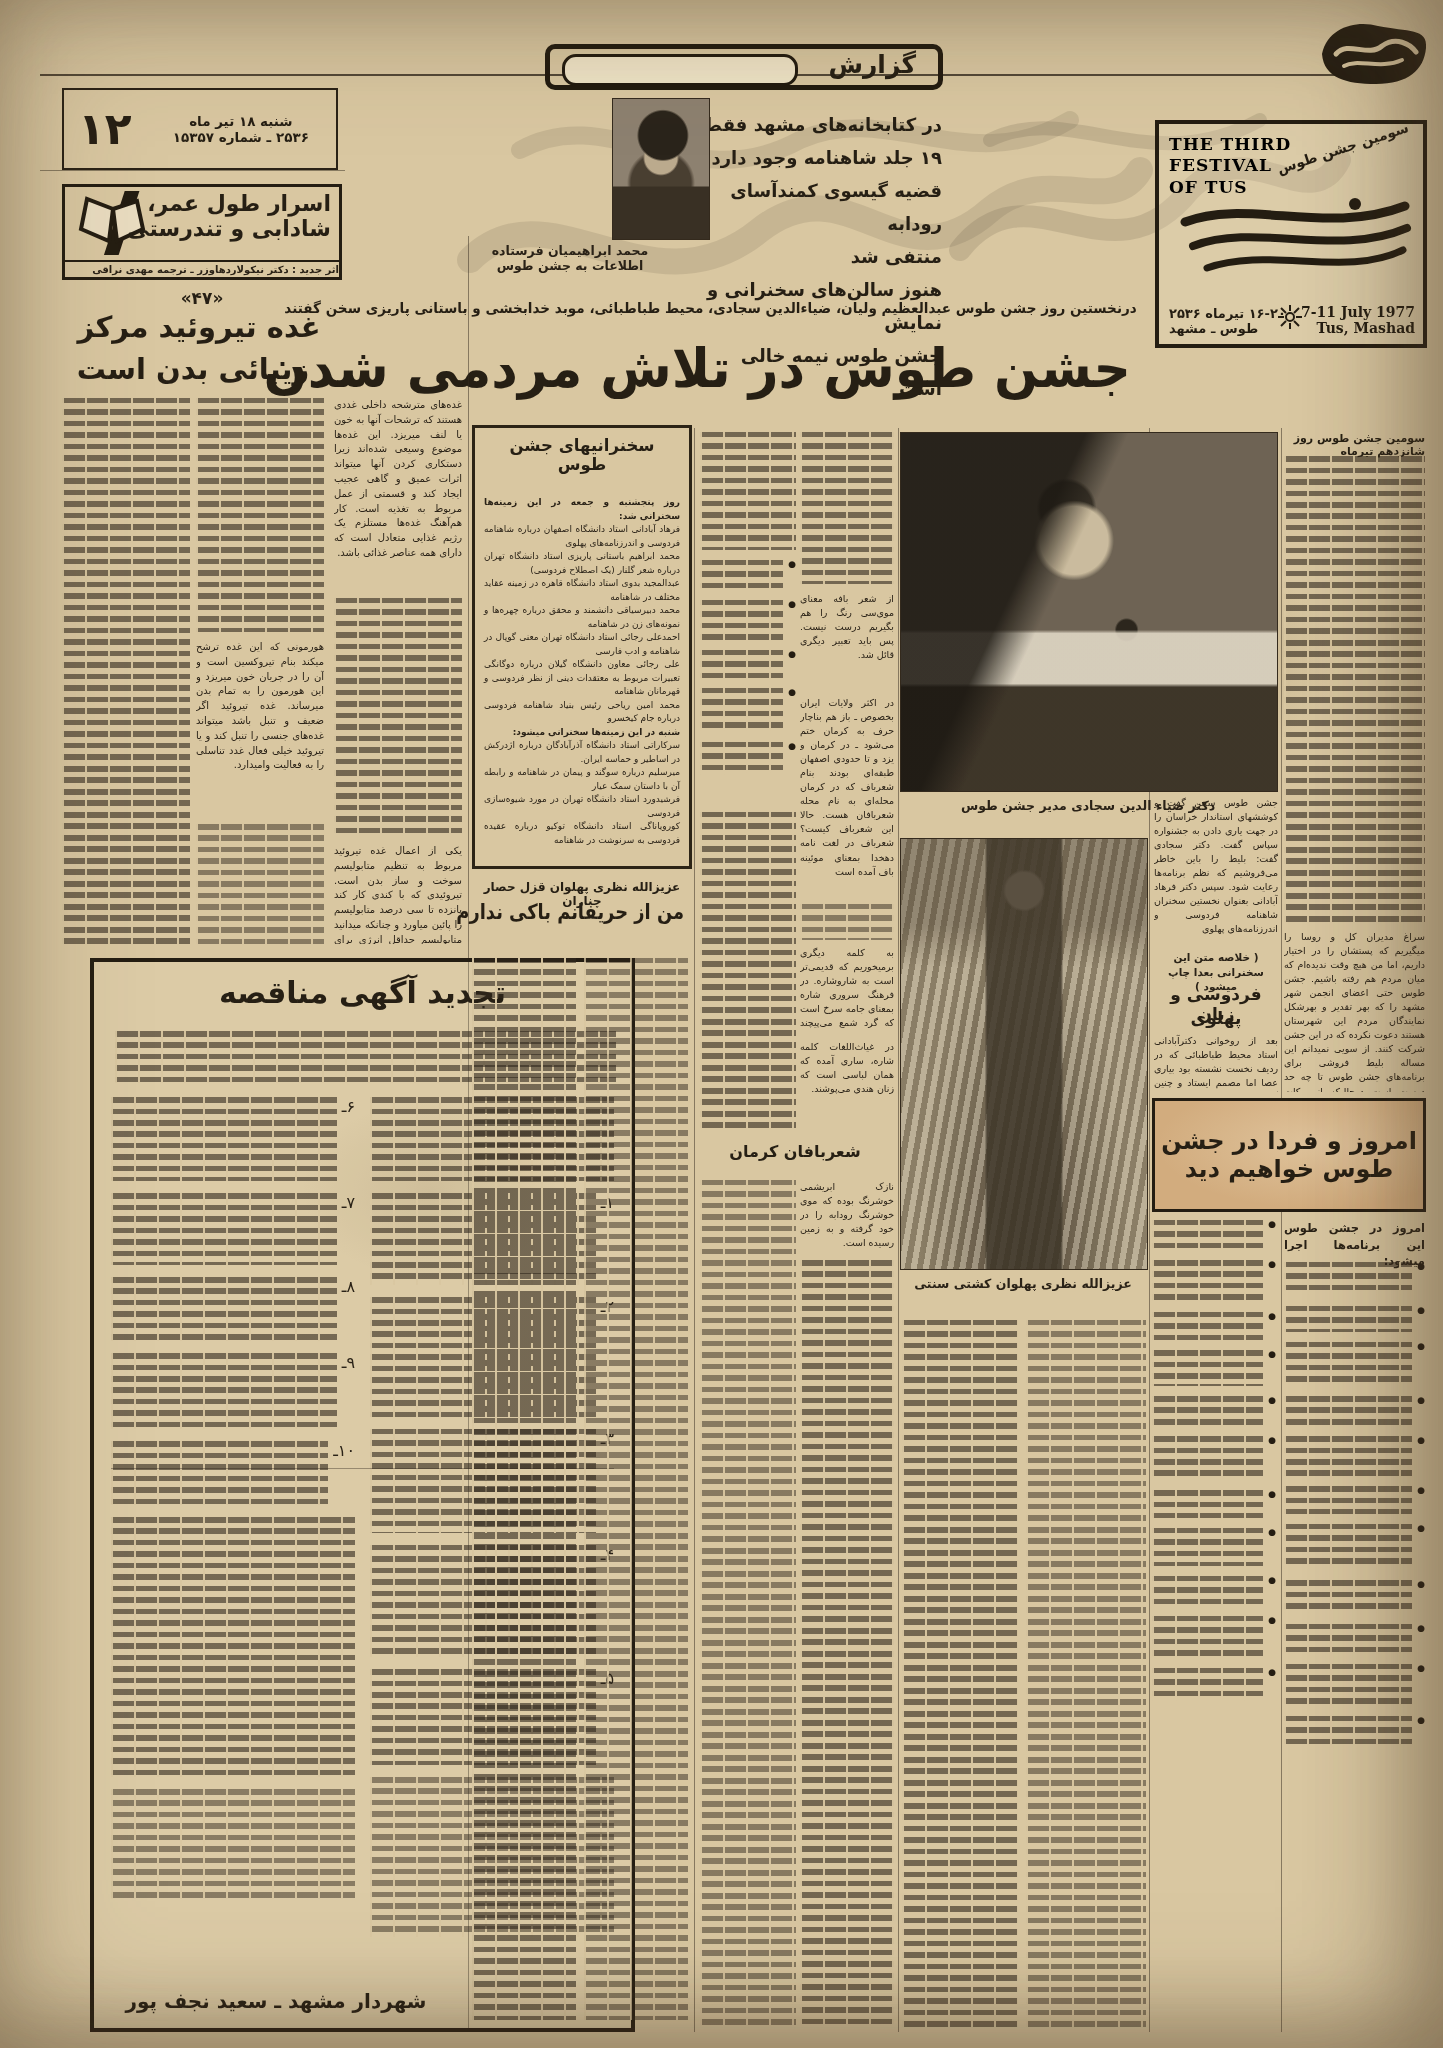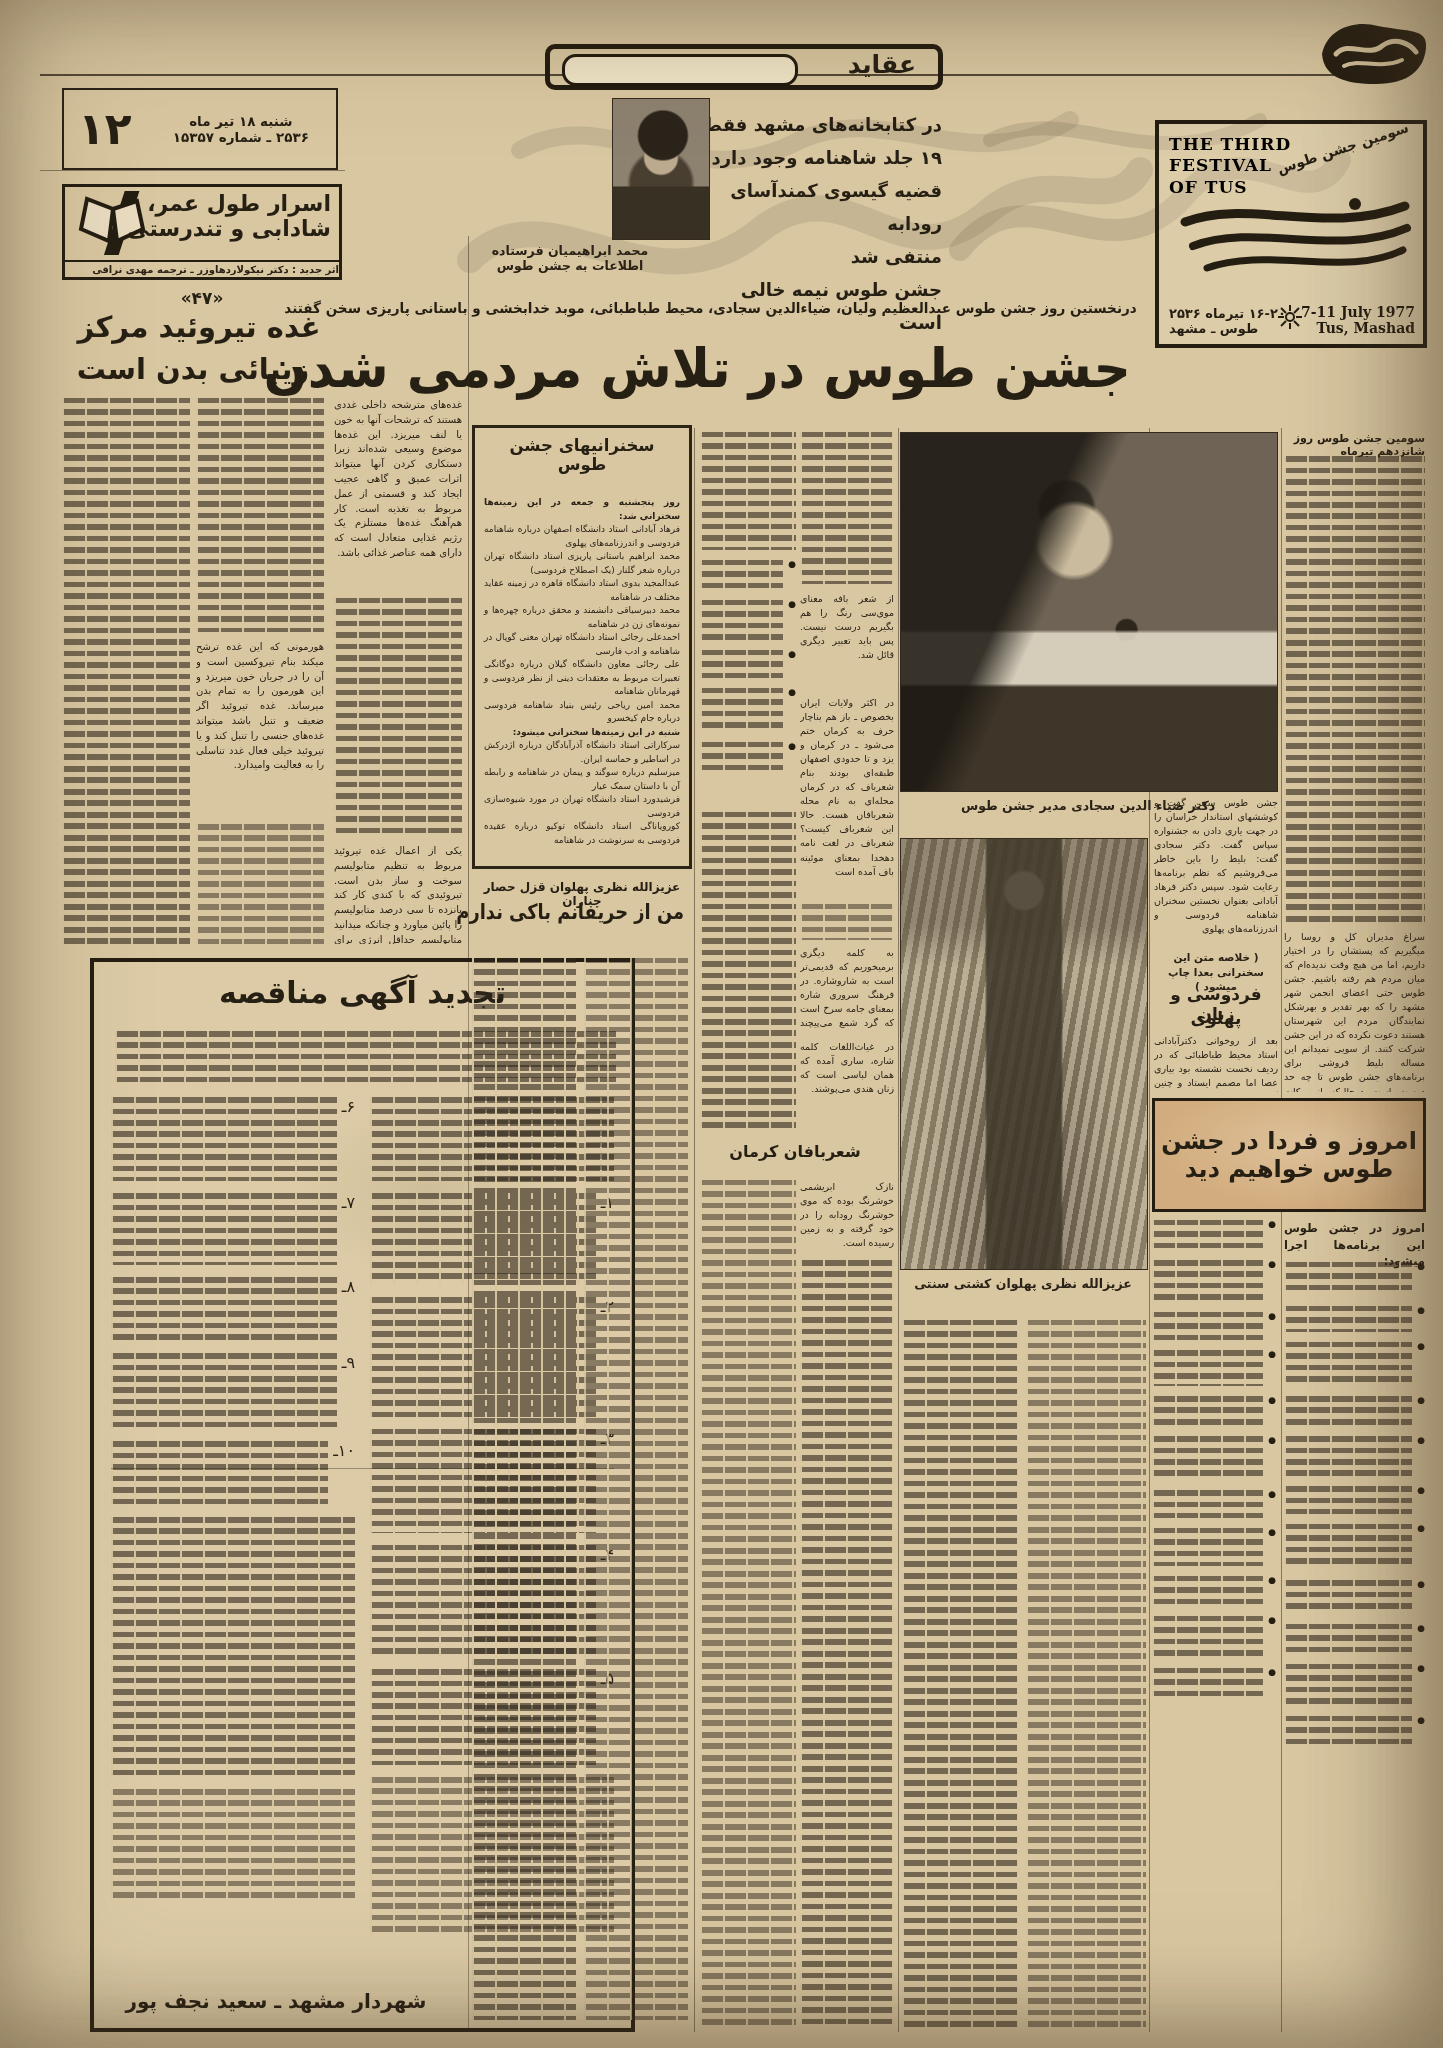--- a/index.html
+++ b/index.html
@@ -57,21 +57,21 @@
     <div class="b ink" style="font-size:44px;line-height:1;padding:0 14px;order:2;">۱۲</div>
     <div style="flex:1;order:1;text-align:center;">
       <div class="b ink" style="font-size:13.5px;">شنبه ۱۸ تیر ماه</div>
       <div class="b ink" style="font-size:13.5px;">۲۵۳۶ ـ شماره ۱۵۳۵۷</div>
     </div>
   </div>
   <div class="abs rule-h" style="left:40px;top:170px;width:305px;height:1px;opacity:.6;"></div>
 
   <div class="abs" style="left:545px;top:44px;width:398px;height:46px;border:5px solid #221b10;border-radius:10px;box-sizing:border-box;">
     <div class="abs" style="left:12px;top:5px;width:230px;height:26px;background:#efe4c7;border:3px solid #221b10;border-radius:14px;"></div>
-    <div class="b ink" style="position:absolute;right:22px;top:1px;font-size:25px;">عقاید</div>
+    <div class="b ink" style="position:absolute;right:22px;top:1px;font-size:25px;">گزارش</div>
   </div>
 
   <div class="abs" style="left:1155px;top:120px;width:272px;height:228px;border:4px solid #241d12;box-sizing:border-box;background:rgba(233,220,190,.25);direction:ltr;">
     <div style="position:absolute;left:10px;top:10px;font-family:'DejaVu Serif',serif;font-weight:bold;font-size:17px;letter-spacing:1px;color:#000000;line-height:1.25;">
       <div>THE THIRD</div>
       <div>FESTIVAL</div>
       <div>OF TUS</div>
     </div>
     <div class="b" style="position:absolute;right:12px;top:16px;font-size:14px;transform:rotate(-18deg);color:#241d12;">سومین جشن طوس</div>
     <svg style="position:absolute;left:18px;top:68px;width:236px;height:90px;" viewBox="0 0 236 90">
@@ -101,20 +101,21 @@
       <div class="b" style="font-size:14px;">7-11 July 1977</div>
       <div class="b" style="font-size:14px;">Tus, Mashad</div>
     </div>
   </div>
 
   <div class="abs rgt" style="left:700px;top:96px;width:242px;">
     <div class="b ink" style="font-size:18px;line-height:33px;margin-top:12px;">در کتابخانه‌های مشهد فقط</div>
     <div class="b ink" style="font-size:18px;line-height:33px;">۱۹ جلد شاهنامه وجود دارد</div>
     <div class="b ink" style="font-size:18px;line-height:33px;">قضیه گیسوی کمندآسای رودابه</div>
     <div class="b ink" style="font-size:18px;line-height:33px;">منتفی شد</div>
+    <div class="b ink" style="font-size:18px;line-height:33px;">هنوز سالن‌های سخنرانی و نمایش</div>
     <div class="b ink" style="font-size:18px;line-height:33px;">جشن طوس نیمه خالی است</div>
   </div>
 
   <div class="abs photo" style="left:612px;top:98px;width:96px;height:140px;
      background:#8d8170;
      background-image:radial-gradient(circle at 52% 26%, #2c261d 0 24px, rgba(44,38,29,0) 26px),
        radial-gradient(circle at 50% 42%, #baa98d 0 16px, rgba(186,169,141,0) 18px),
        linear-gradient(180deg, rgba(60,52,40,.0) 62%, #3a3226 63%),
        radial-gradient(circle at 50% 60%, #4a4033 0 30px, rgba(74,64,51,0) 34px);"></div>
   <div class="abs ctr" style="left:430px;top:243px;width:280px;">

